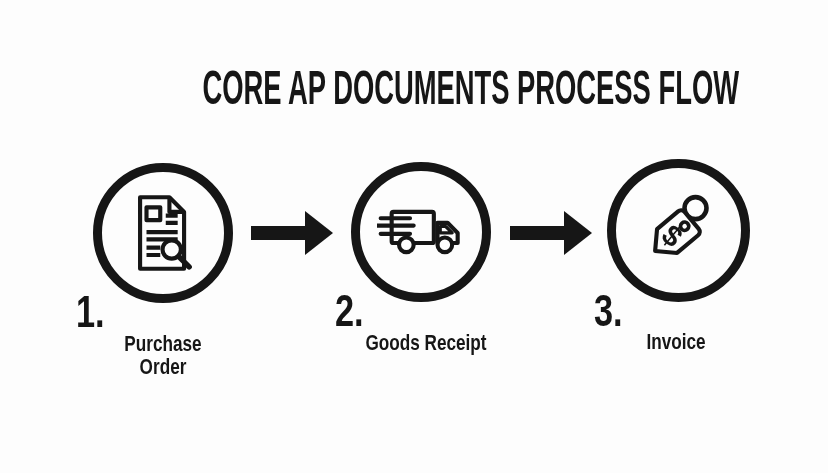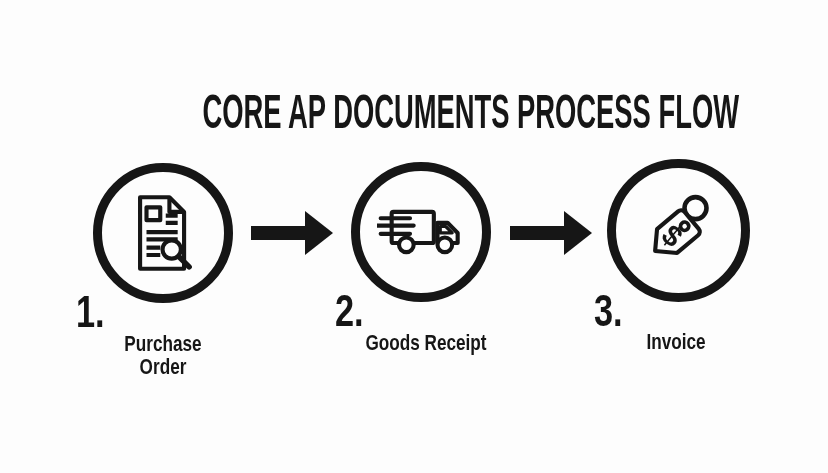--- a/index.html
+++ b/index.html
@@ -3,21 +3,21 @@
 <meta charset="utf-8">
 <style>
   html,body{margin:0;padding:0;background:#fdfdfd;}
   .canvas{
     position:relative; width:828px; height:473px; overflow:hidden;
     background:#fdfdfd; color:#161616;
     font-family:"Liberation Sans", sans-serif;
   }
   .title{
     position:absolute; top:64px; left:0; width:828px; text-align:left;
-    font-size:48px; font-weight:bold; line-height:1.0; color:#161616;margin-top:24px;
+    font-size:48px; font-weight:bold; line-height:1.0; color:#161616;
   }
   .title .squeeze{display:inline-block; transform:scaleX(0.57); transform-origin:center; white-space:nowrap;}
   .circle{
     position:absolute; width:140px; height:140px; box-sizing:border-box;
     border:9px solid #161616; border-radius:50%; background:#fdfdfd;
     display:flex; align-items:center; justify-content:center;
   }
   #circle-1{left:93px; top:163px;}
   #circle-2{left:351px; top:162px;}
   #circle-3{left:607px; top:159px; width:143px; height:143px;}

